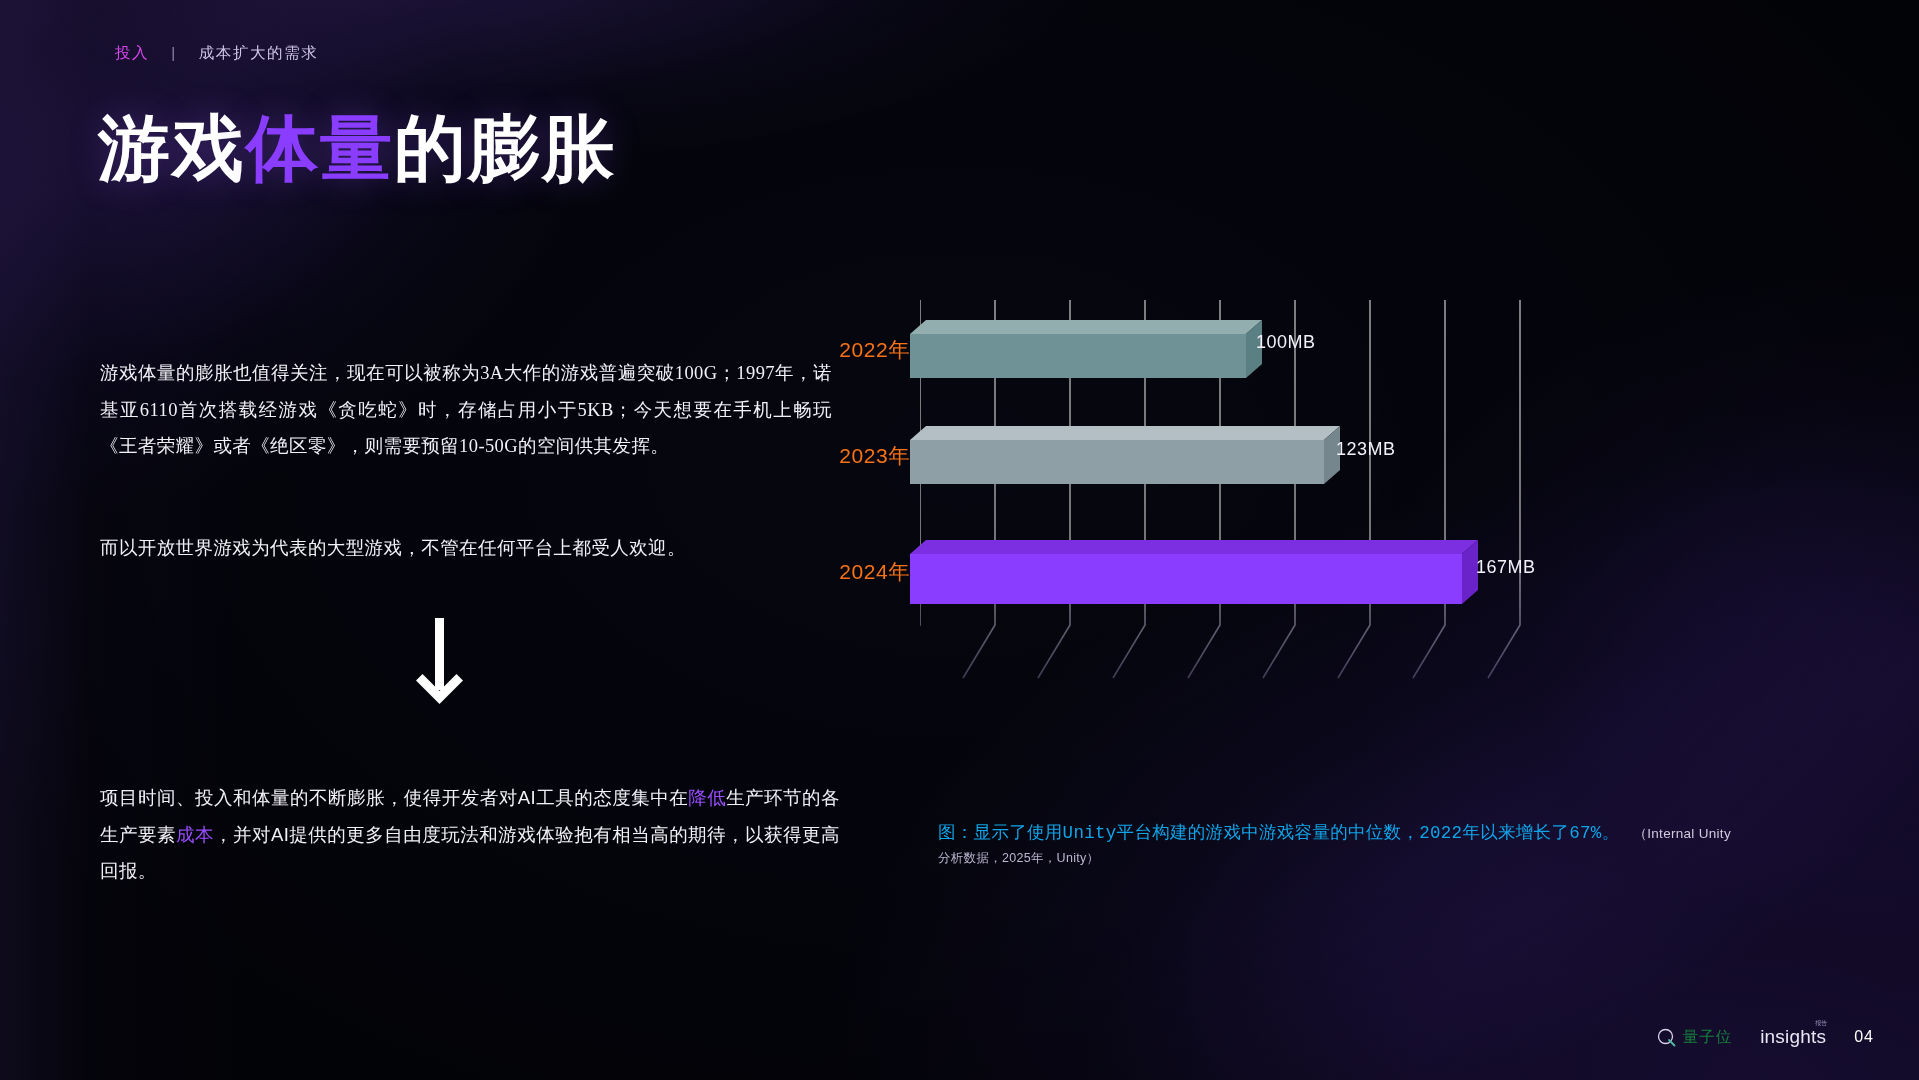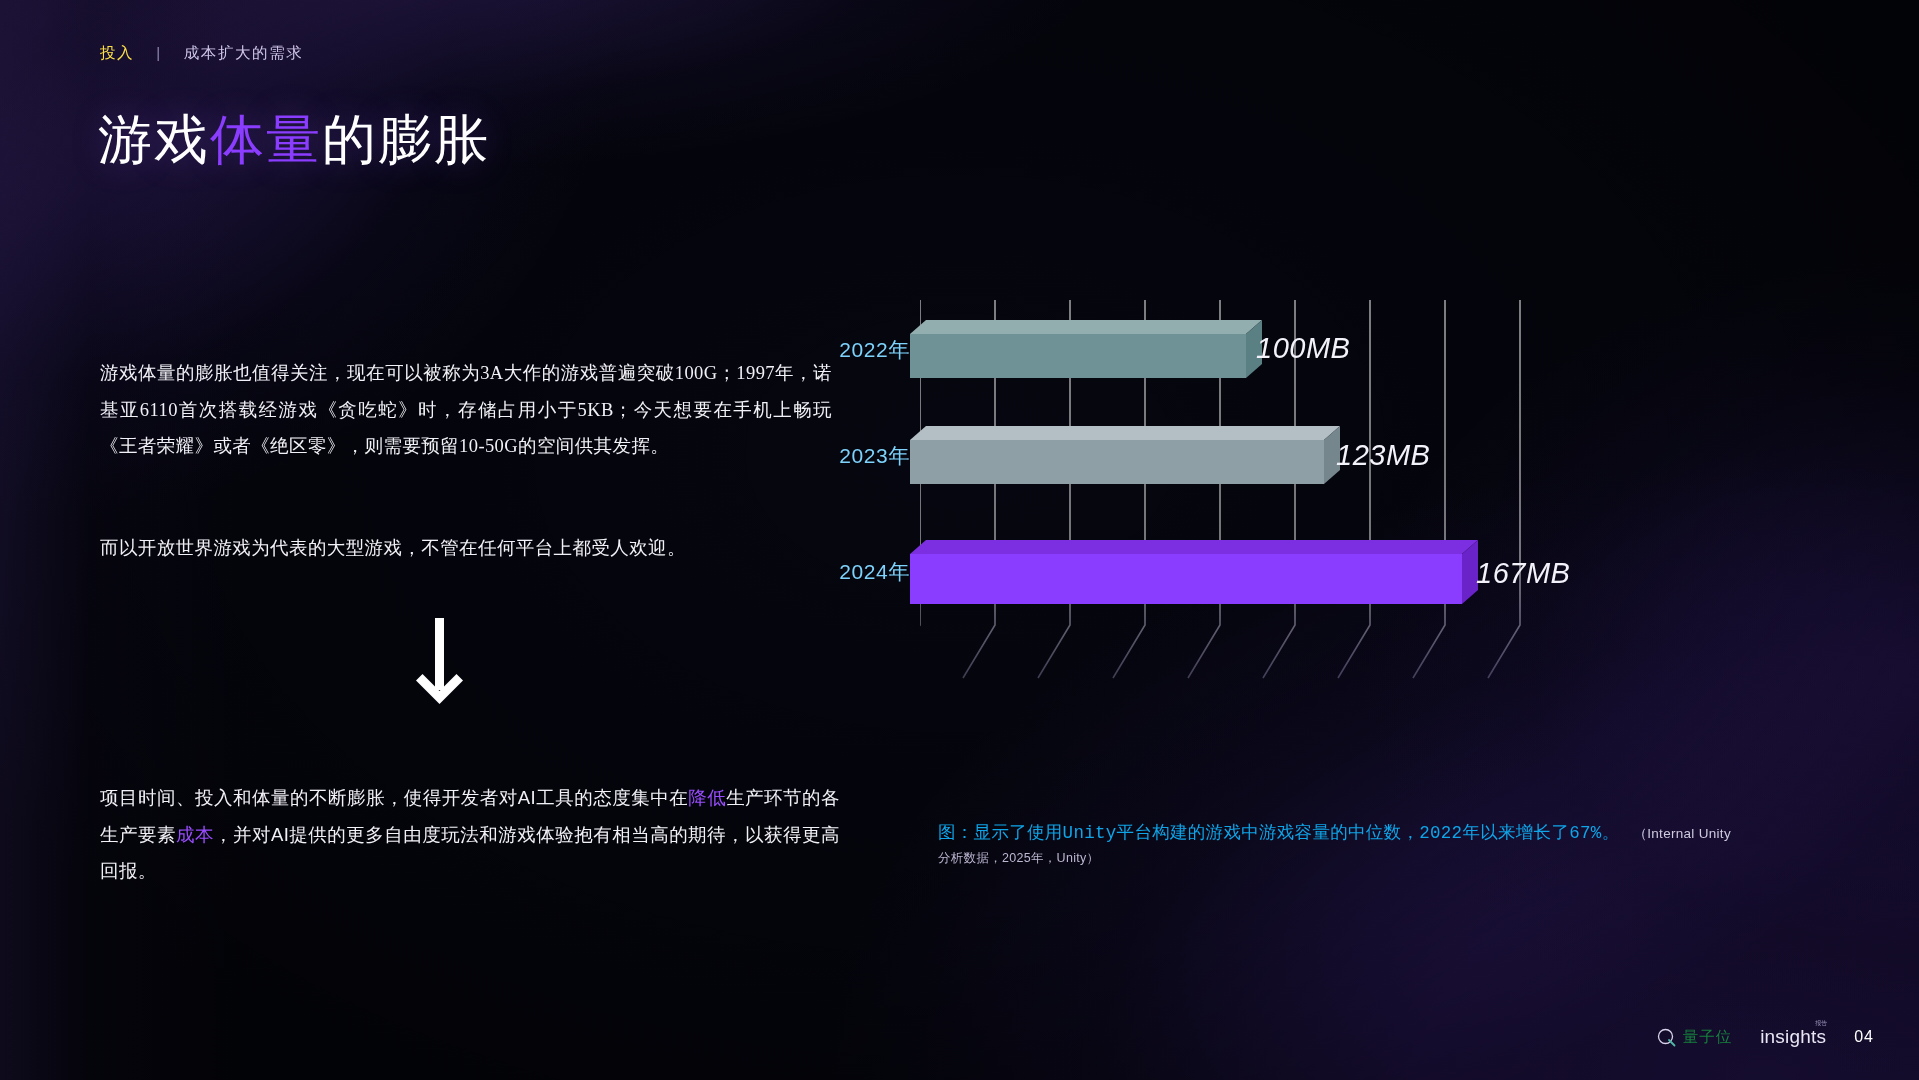--- a/index.html
+++ b/index.html
@@ -36,28 +36,28 @@
   .bg-vign {
     background:radial-gradient(ellipse 1100px 720px at 50% 42%, rgba(0,0,0,0) 0%, rgba(0,0,0,.30) 70%, rgba(0,0,0,.55) 100%);
   }
 
   
   #breadcrumb {
     position:absolute; left:100px; top:43px;
     display:flex; align-items:center; gap:22px;
     font-size:15.5px; letter-spacing:1.6px;
   }
-  #breadcrumb .crumb { color:#fde047; }
+  #breadcrumb .crumb { color:#d946ef;margin-left:15px; }
   #breadcrumb .sep { color:#8e85ae; font-size:15px; transform:translateY(-1px); }
   #breadcrumb .crumb-2 { color:#cfc6ea; }
 
   
   #page-title {
     position:absolute; left:98px; top:110px;
-    font-size:54px; font-weight:normal;
+    font-size:72px; font-weight:bold;
     letter-spacing:2px; line-height:1.08;
     white-space:nowrap;
     text-shadow:0 0 34px rgba(150,90,255,.30);
   }
   #page-title .hl { color:#8b3dff; }
 
   
   .body-col { position:absolute; left:100px; width:740px; }
   .para {
     font-size:18.5px;
@@ -73,28 +73,27 @@
 
   
   #down-arrow { position:absolute; left:410px; top:618px; }
 
   
   #chart { position:absolute; left:920px; top:300px; width:960px; height:500px; }
   #chart .grid-svg { position:absolute; left:0; top:0; }
 
   .ylabel {
     position:absolute;
-    font-size:21px; color:#7dd3fc; letter-spacing:.6px;
+    font-size:21px; color:#f97316; letter-spacing:.6px;
     white-space:nowrap; text-align:right;
   }
   .vlabel {
     position:absolute;
-    font-size:29px; color:#f3f1fa; letter-spacing:.5px;
+    font-size:18px; color:#f3f1fa; letter-spacing:.5px;
     white-space:nowrap;
-    font-style:italic;
   }
 
   .bar3d { position:absolute; }
 
   
   #caption {
     position:absolute; left:938px; top:820px; width:950px;
   }
   #caption .cap-main {
     font-size:17.5px; color:#0ea5e9; letter-spacing:.3px; line-height:26px;

